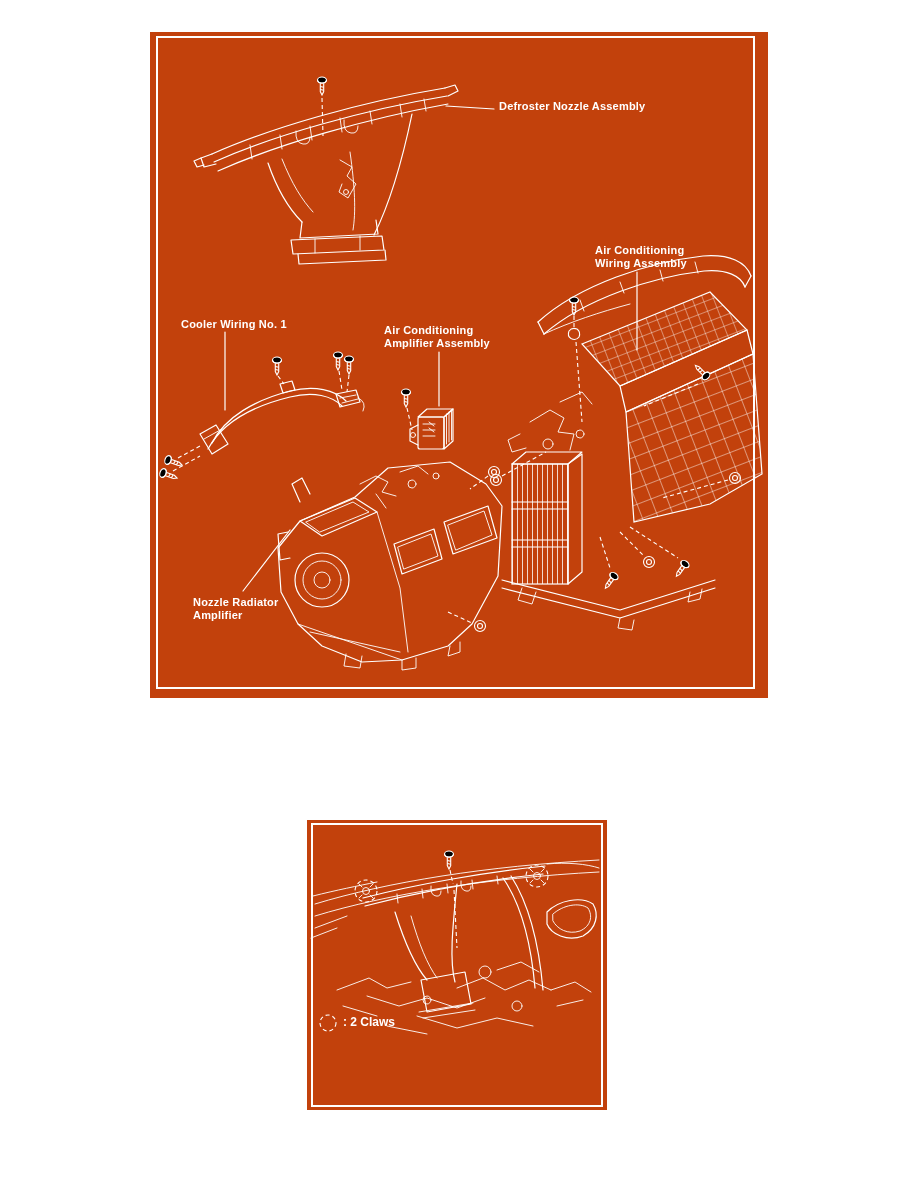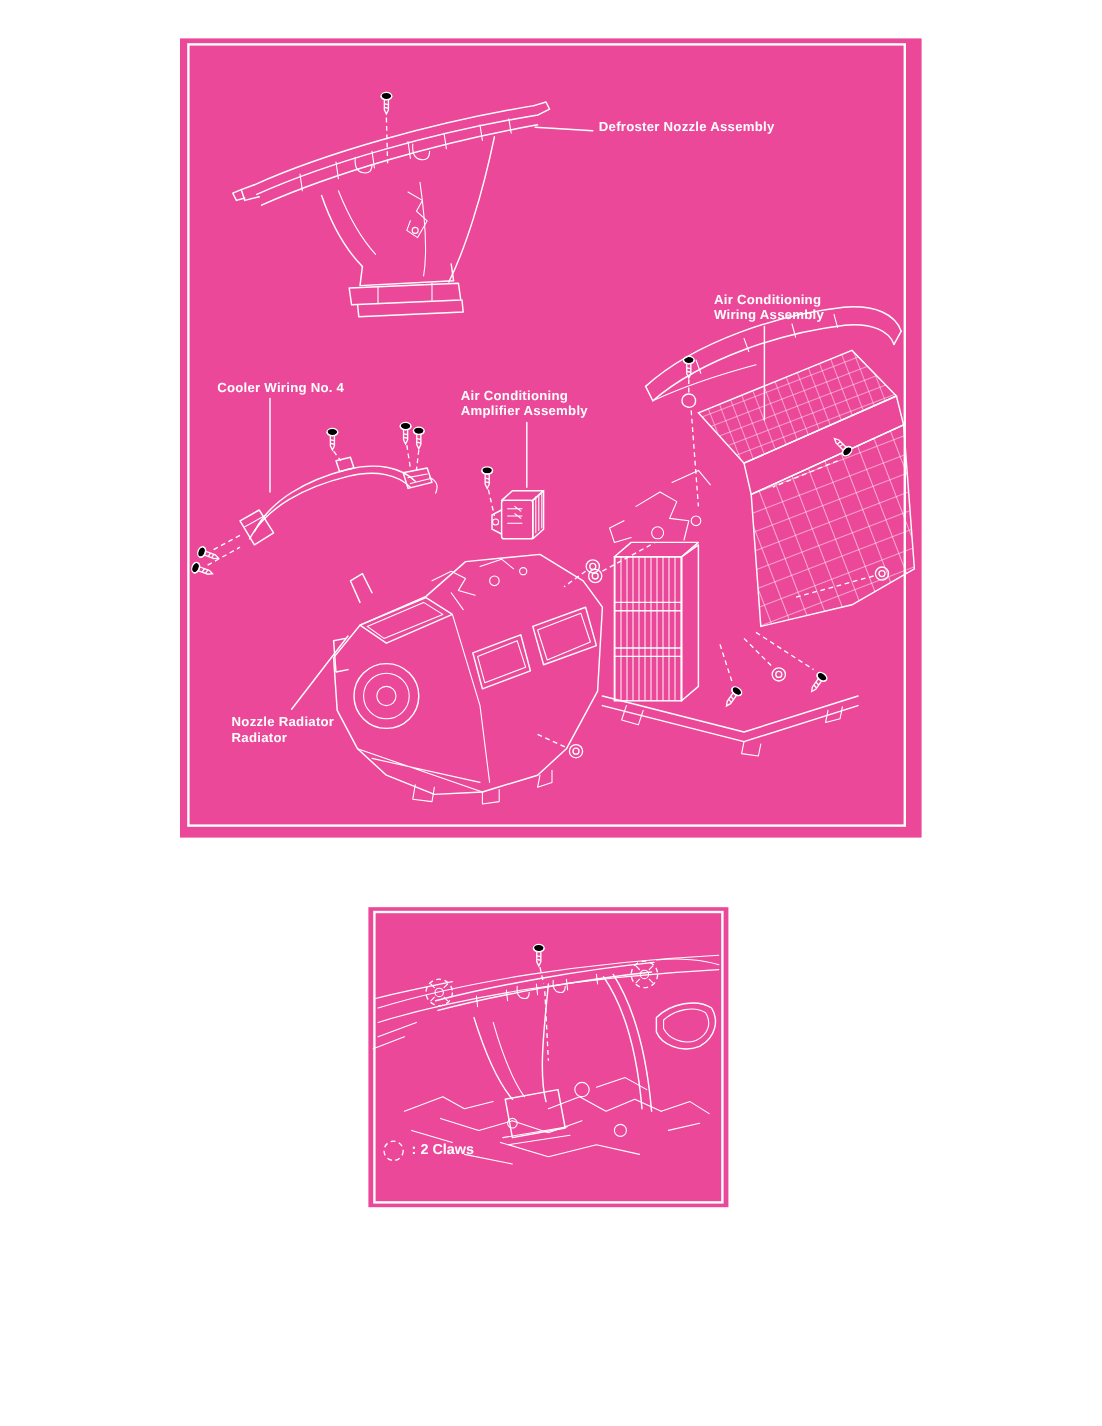--- a/index.html
+++ b/index.html
@@ -2,21 +2,21 @@
 <html><head>
 <meta charset="utf-8">
 <style>
   html,body{margin:0;padding:0;}
   body{
     width:918px;height:1188px;position:relative;
     background:#ffffff;
     font-family:"Liberation Sans",sans-serif;
     overflow:hidden;
   }
-  .panel{position:absolute;background:#ec4899;}
+  .panel{position:absolute;background:#c2410c;}
   .panel-border{position:absolute;border:2px solid #ffffff;pointer-events:none;}
   .art{position:absolute;left:0;top:0;}
   .label{
     position:absolute;color:#ffffff;
     font-weight:bold;font-size:11px;line-height:13px;
     letter-spacing:0.2px;white-space:nowrap;
   }
   .legend-label{
     position:absolute;color:#ffffff;
     font-weight:bold;font-size:12px;line-height:14px;white-space:nowrap;
@@ -210,34 +210,34 @@
     <path class="ln" d="M93,559 L140,498"></path>
   </svg>
 
   <div class="label" style="left:349px;top:68px;">Defroster Nozzle Assembly</div>
 
   <div class="label" style="left:445px;top:212px;">
     <div>Air Conditioning</div>
     <div>Wiring Assembly</div>
   </div>
 
-  <div class="label" style="left:31px;top:286px;">Cooler Wiring No. 4</div>
+  <div class="label" style="left:31px;top:286px;">Cooler Wiring No. 1</div>
 
   <div class="label" style="left:234px;top:292px;">
     <div>Air Conditioning</div>
     <div>Amplifier Assembly</div>
   </div>
 
   <div class="label" style="left:43px;top:564px;">
     <div>Nozzle Radiator</div>
-    <div>Radiator</div>
+    <div>Amplifier</div>
   </div>
 </div>
 
-<div class="panel" style="left:307px;top:756px;width:300px;height:250px;">
+<div class="panel" style="left:307px;top:820px;width:300px;height:290px;">
   <div class="panel-border" style="left:4px;top:3px;right:4px;bottom:3px;"></div>
 
   <svg class="art" width="300" height="226" viewBox="0 0 300 226">
     <g>
 
       <use href="#screw" x="142" y="34"></use>
       <path class="dash" d="M143,50 L146,64 M147,70 L150,128"></path>
 
       <path class="lnthin" d="M8,84 C80,62 180,46 292,40"></path>
       <path class="lnthin" d="M8,96 C80,74 180,58 292,52"></path>

